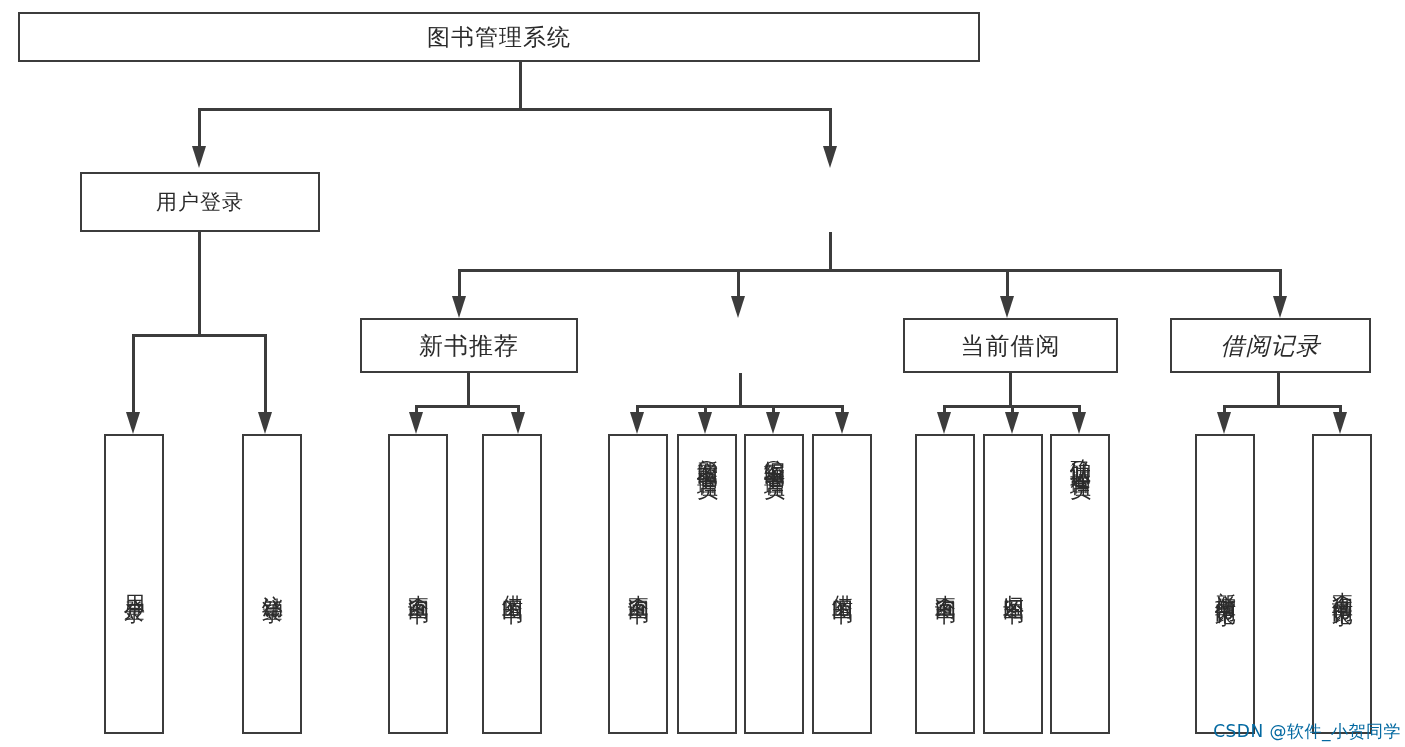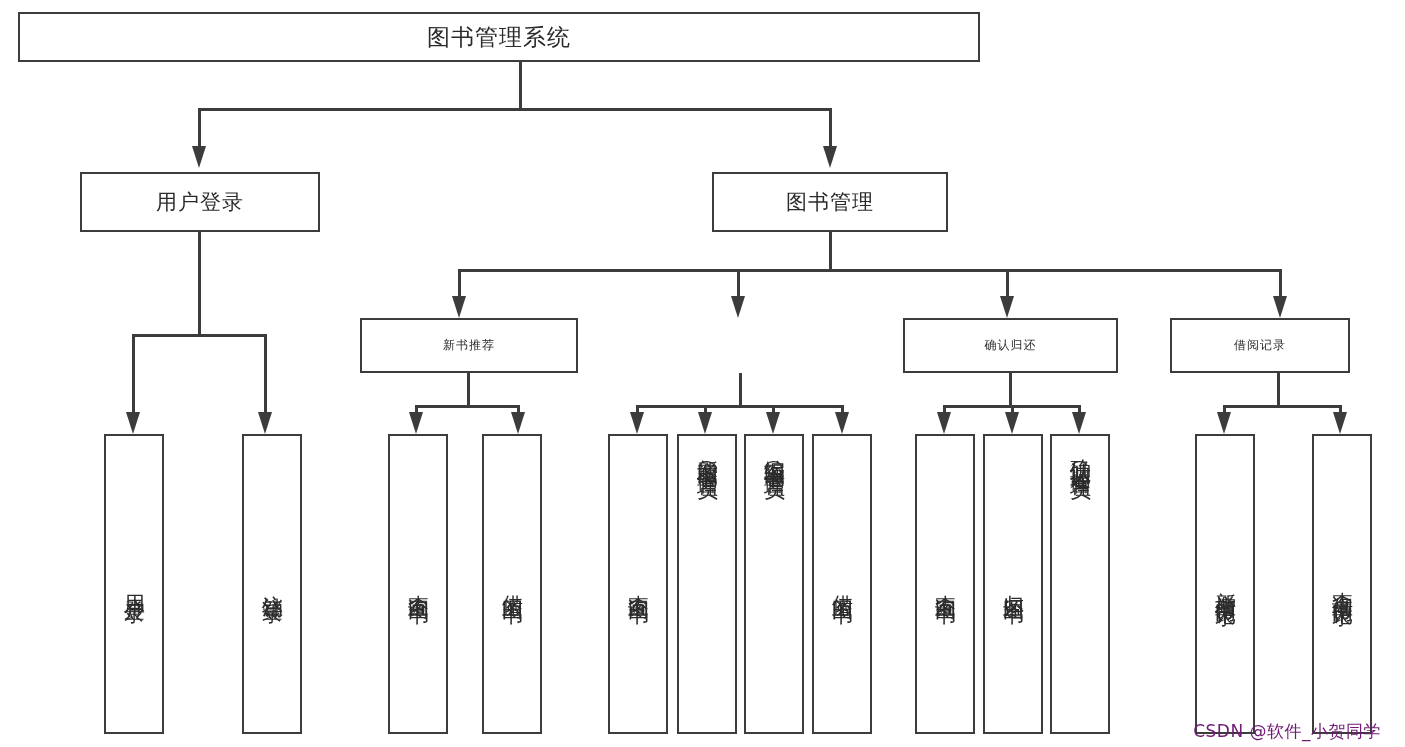--- a/index.html
+++ b/index.html
@@ -30,21 +30,21 @@
     color: #2b2b2b;
     letter-spacing: 1px;
   }
   .node.root {
     font-size: 23px;
   }
   .node.lvl1 {
     font-size: 21px;
   }
   .node.lvl2 {
-    font-size: 12px;
+    font-size: 24px;
   }
   
   .leaf {
     position: absolute;
     box-sizing: border-box;
     background: #ffffff;
     border: 2px solid #3c3c3c;
     display: flex;
     justify-content: center;
     align-items: center;
@@ -76,24 +76,24 @@
     position: absolute;
     width: 0;
     height: 0;
     border-left: 7px solid transparent;
     border-right: 7px solid transparent;
     border-top: 22px solid #3c3c3c;
   }
   
   #watermark {
     position: absolute;
-    right: 24px;
+    right: 4px;
     bottom: 4px;
     font-size: 17px;
-    color: #701a75;
+    color: #0369a1;
     letter-spacing: 0.5px;
     white-space: nowrap;
   }
 </style>
 </head>
 <body>
 
 <div id="canvas">
 
   <div class="node root" style="left:18px; top:12px; width:962px; height:50px;">
@@ -104,23 +104,20 @@
 
   <div class="ln h" style="left:198px; top:108px; width:634px; height:3px;"></div>
 
   <div class="ln v" style="left:198px; top:108px; width:3px; height:42px;"></div>
   <div class="arrow" style="left:192px; top:146px;"></div>
   <div class="ln v" style="left:829px; top:108px; width:3px; height:42px;"></div>
   <div class="arrow" style="left:823px; top:146px;"></div>
 
   <div class="node lvl1" style="left:80px; top:172px; width:240px; height:60px;">
     <span>用户登录</span>
-  </div>
-  <div class="node lvl1" style="left:712px; top:172px; width:236px; height:60px;">
-    <span>图书管理</span>
   </div>
 
   <div class="ln v" style="left:198px; top:232px; width:3px; height:105px;"></div>
   <div class="ln h" style="left:132px; top:334px; width:135px; height:3px;"></div>
   <div class="ln v" style="left:132px; top:334px; width:3px; height:82px;"></div>
   <div class="arrow" style="left:126px; top:412px;"></div>
   <div class="ln v" style="left:264px; top:334px; width:3px; height:82px;"></div>
   <div class="arrow" style="left:258px; top:412px;"></div>
 
   <div class="ln v" style="left:829px; top:232px; width:3px; height:40px;"></div>
@@ -131,23 +128,23 @@
   <div class="arrow" style="left:731px; top:296px;"></div>
   <div class="ln v" style="left:1006px; top:269px; width:3px; height:30px;"></div>
   <div class="arrow" style="left:1000px; top:296px;"></div>
   <div class="ln v" style="left:1279px; top:269px; width:3px; height:30px;"></div>
   <div class="arrow" style="left:1273px; top:296px;"></div>
 
   <div class="node lvl2" style="left:360px; top:318px; width:218px; height:55px;">
     <span>新书推荐</span>
   </div>
   <div class="node lvl2" style="left:903px; top:318px; width:215px; height:55px;">
-    <span>确认归还</span>
-  </div>
-  <div class="node lvl2" style="left:1170px; top:318px; width:180px; height:55px;">
+    <span>当前借阅</span>
+  </div>
+  <div class="node lvl2" style="left:1170px; top:318px; width:201px; height:55px;font-style:italic;">
     <span>借阅记录</span>
   </div>
 
   <div class="ln v" style="left:467px; top:373px; width:3px; height:35px;"></div>
   <div class="ln h" style="left:415px; top:405px; width:105px; height:3px;"></div>
   <div class="ln v" style="left:415px; top:405px; width:3px; height:12px;"></div>
   <div class="arrow" style="left:409px; top:412px;"></div>
   <div class="ln v" style="left:517px; top:405px; width:3px; height:12px;"></div>
   <div class="arrow" style="left:511px; top:412px;"></div>
 

